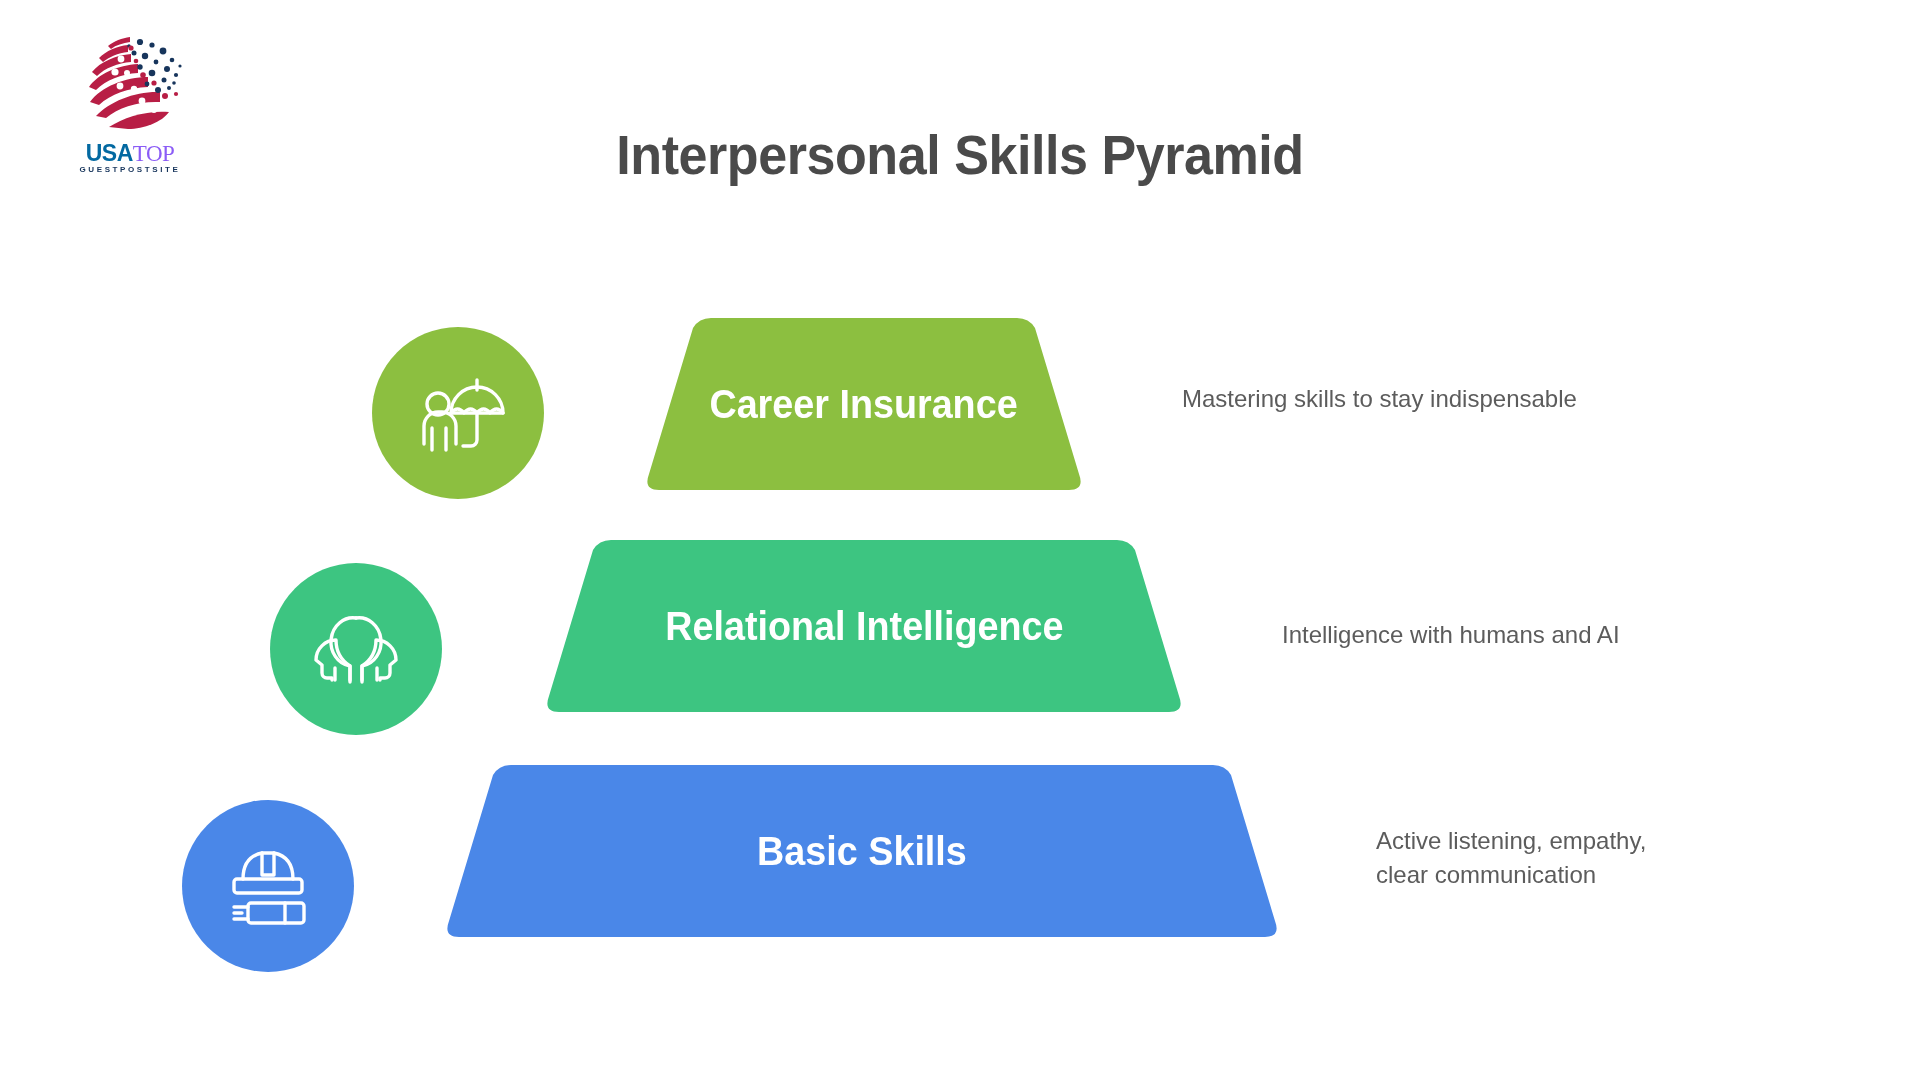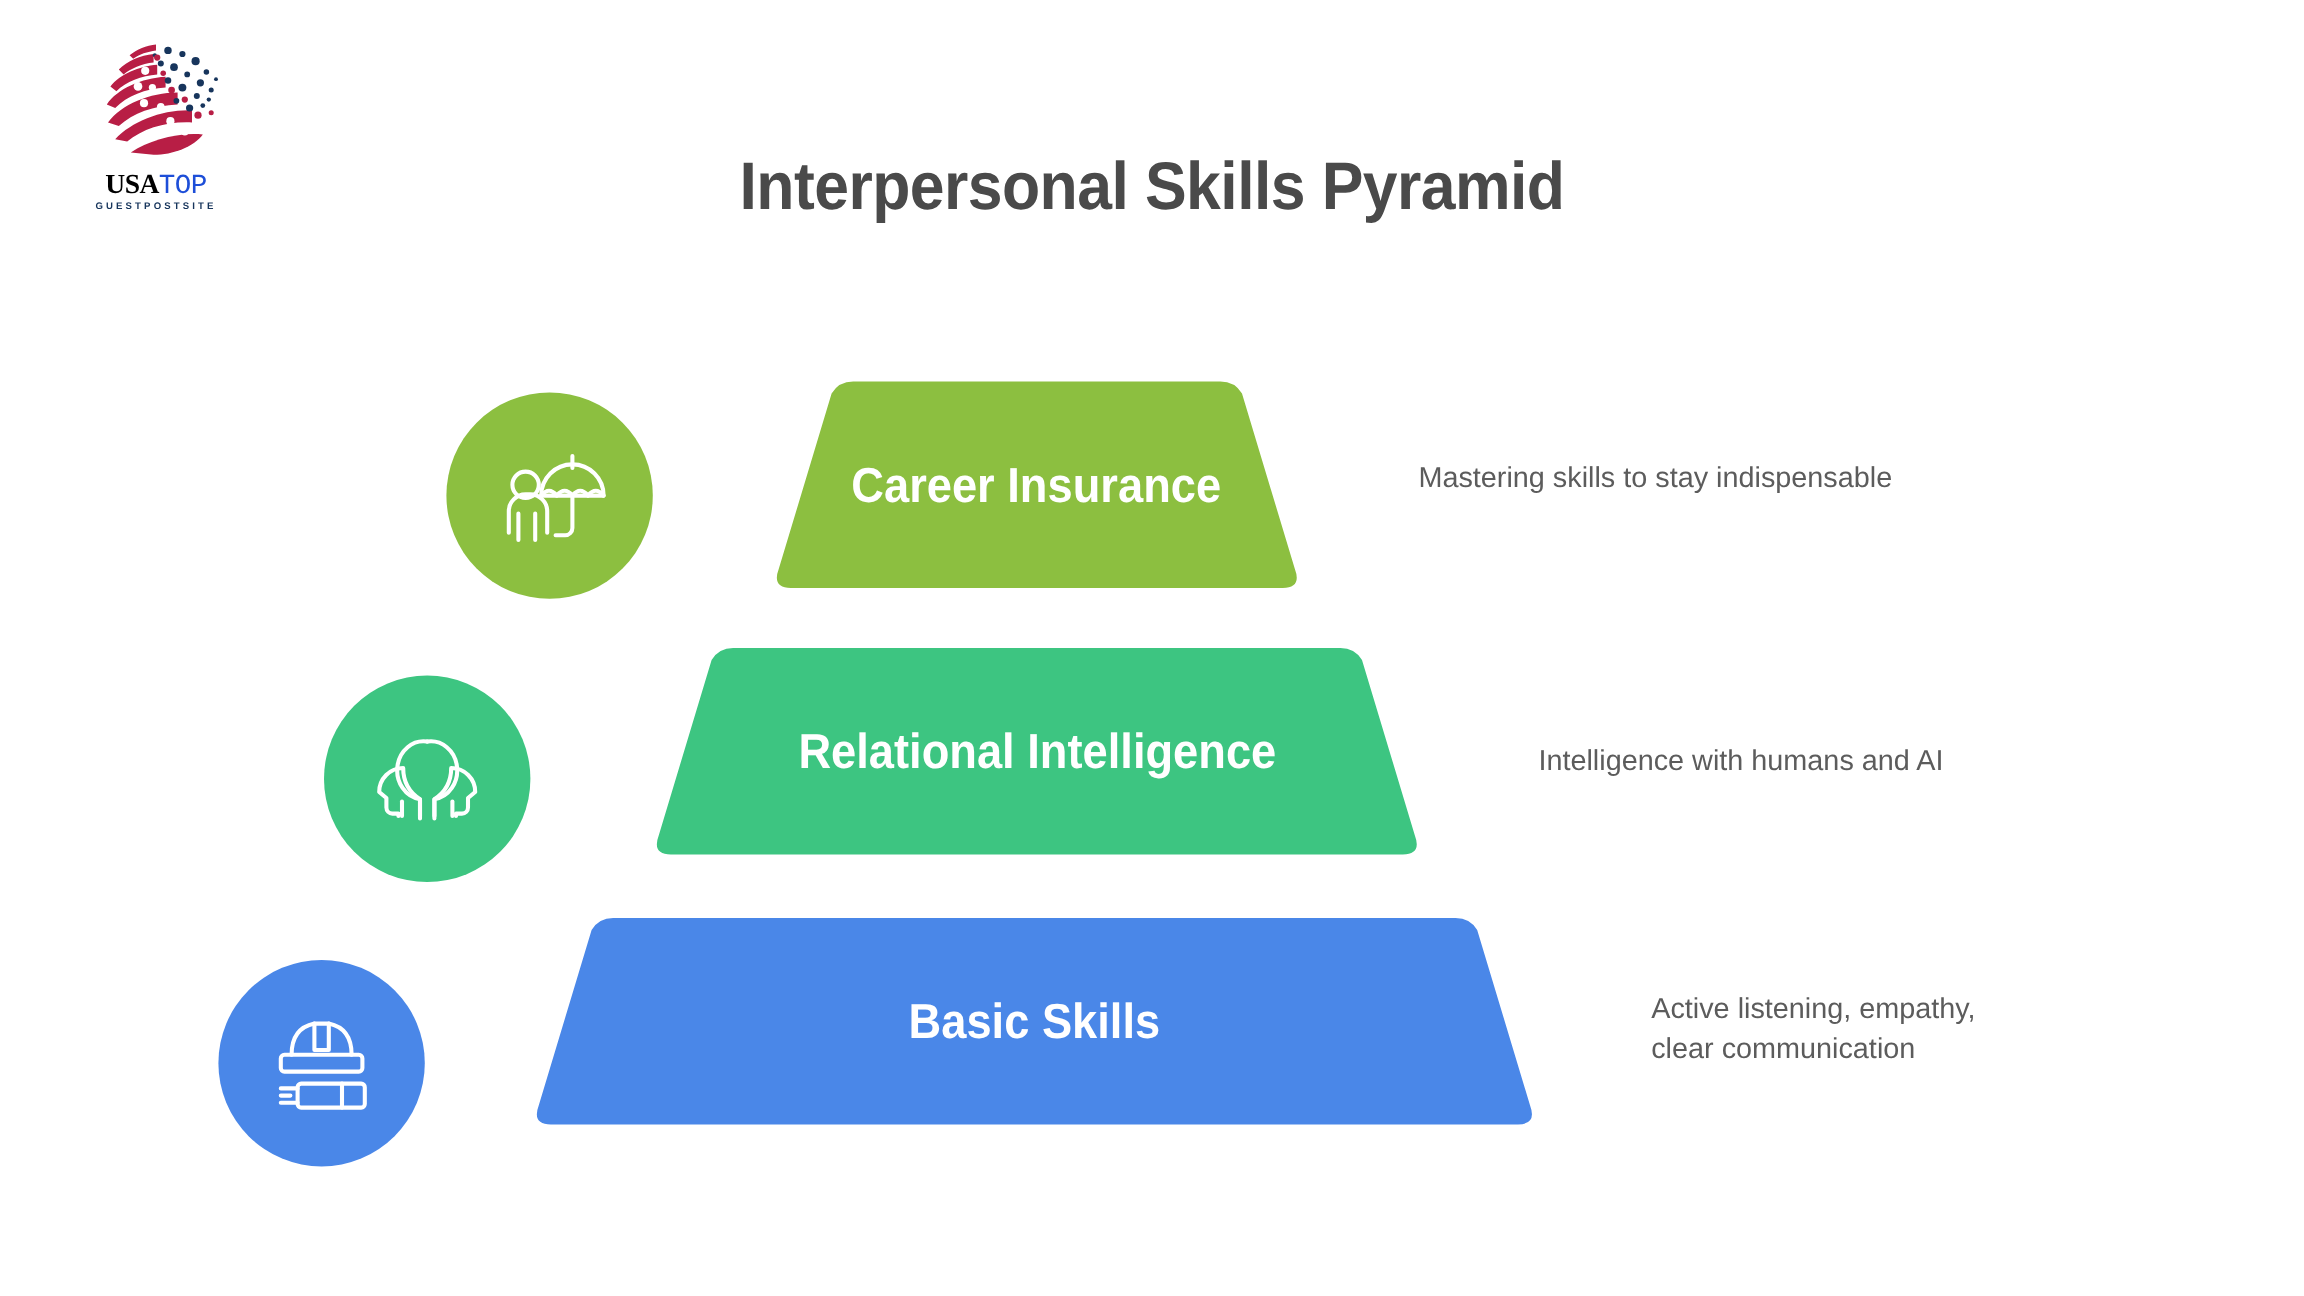--- a/index.html
+++ b/index.html
@@ -28,31 +28,31 @@
     width: 124px;
     height: 112px;
     display: block;
   }
   #brand-logo .wordmark {
     margin-top: 2px;
     text-align: center;
     line-height: 1;
   }
   #brand-logo .wm-usa {
+    font-family: Liberation Sans, sans-serif;
+    font-weight: bold;
+    font-size: 23px;
+    color: #0369a1;
+    letter-spacing: -0.5px;
+  }
+  #brand-logo .wm-top {
     font-family: Liberation Serif, serif;
-    font-weight: bold;
-    font-size: 23px;
-    color: #000000;
-    letter-spacing: -0.5px;
-  }
-  #brand-logo .wm-top {
-    font-family: Liberation Mono, monospace;
     font-weight: normal;
     font-size: 23px;
-    color: #1d4ed8;
+    color: #8b5cf6;
     letter-spacing: -0.5px;
   }
   #brand-logo .wm-sub {
     margin-top: 1px;
     font-family: "Liberation Sans", sans-serif;
     font-weight: bold;
     font-size: 8px;
     color: #17355c;
     letter-spacing: 2.6px;
   }

